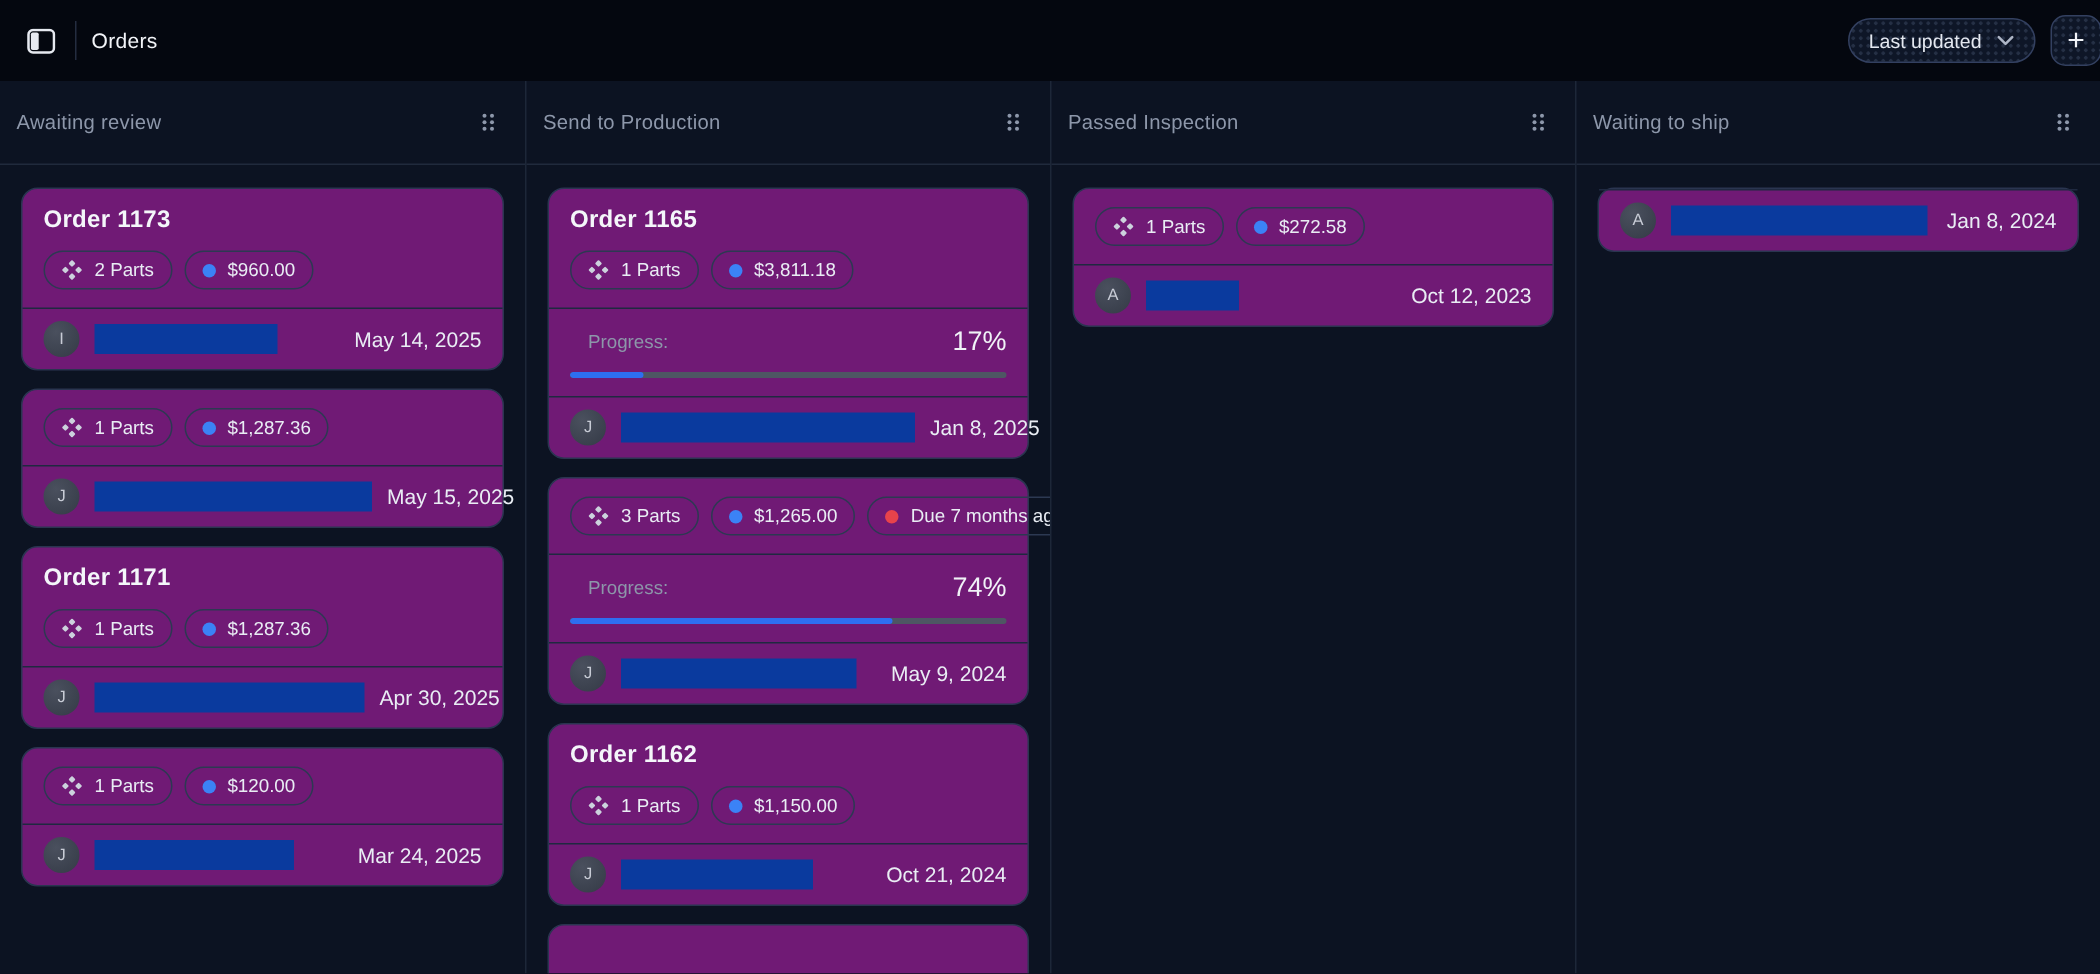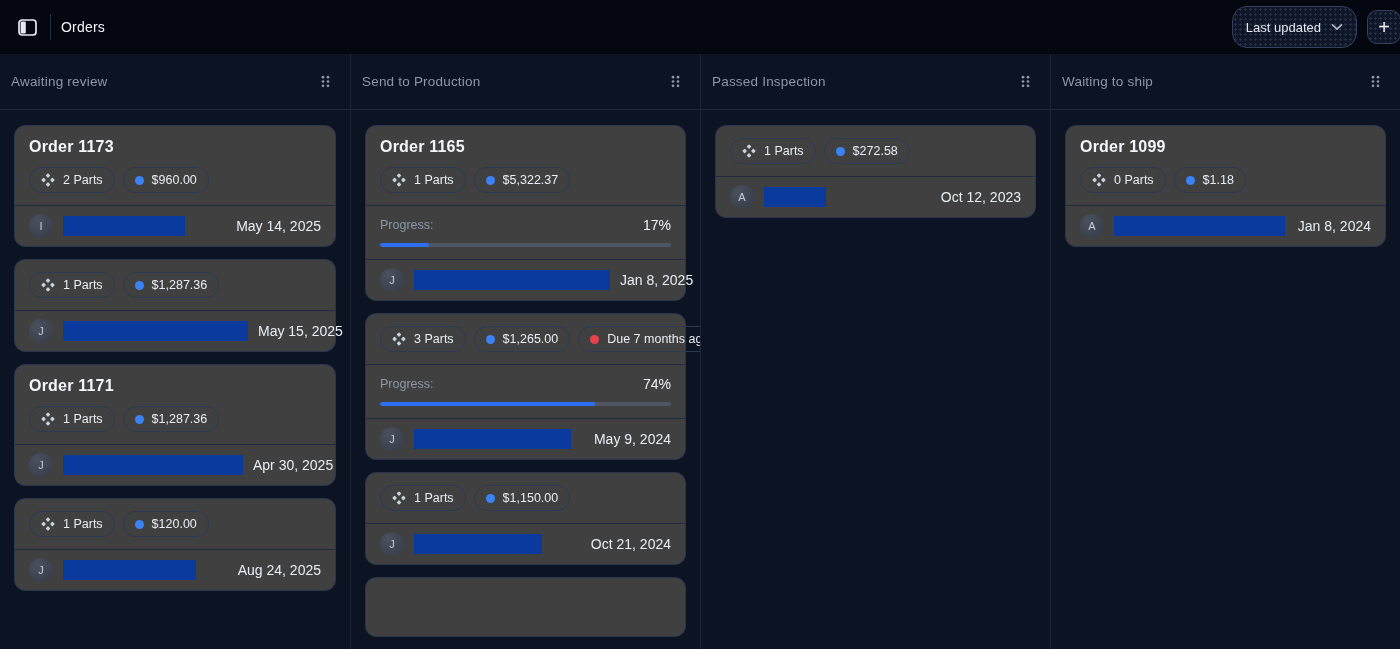--- a/index.html
+++ b/index.html
@@ -21,21 +21,21 @@
   }
   .topbar-divider { width:1px; height:26px; background:#242d40; margin:0 10px 0 8px; }
   .topbar-title { font-size:14px; font-weight:500; color:#f2f4f8; letter-spacing:.2px; }
   .topbar-right { margin-left:auto; display:flex; align-items:center; gap:10px; }
   .dotted {
     background-color:#0e1627;
     background-image:radial-gradient(circle, rgba(130,150,190,.20) 1px, transparent 1.3px);
     background-size:5px 5px;
   }
   .sort-btn {
-    height:42px; display:flex; align-items:center; gap:10px;
+    height:30px; display:flex; align-items:center; gap:10px;
     padding:0 13px; border:1px solid #334060; border-radius:15px;
     color:#e4e8f0; font-size:13px; cursor:pointer;
   }
   .add-btn {
     width:34px; height:34px; border:1px solid #334060; border-radius:10px;
     display:flex; align-items:center; justify-content:center;
     color:#f2f4f8; font-size:20px; font-weight:400; cursor:pointer;
     margin-right:-13px; flex:none;
   }
   
@@ -44,37 +44,37 @@
   .column + .column { border-left:1px solid #1d2738; }
   .column-header {
     height:56px; flex:none; display:flex; align-items:center;
     padding:0 16px 0 11px; border-bottom:1px solid #202a3c;
   }
   .column-title { font-size:13.5px; color:#8d97aa; letter-spacing:.2px; }
   .grip { margin-left:auto; display:flex; align-items:center; cursor:grab; background:none; border:none; padding:2px; }
   .column-body { padding:15px 14px 0 14px; overflow:hidden; flex:1; }
   
   .card {
-    background:#404040; border:1px solid #2a3550; border-radius:11px;
+    background:#701a75; border:1px solid #2a3550; border-radius:11px;
     margin-bottom:12px; cursor:pointer;
   }
   .card-top { padding:12px 14px; }
   .card-title { font-size:16px; font-weight:700; color:#f4f6fa; margin-bottom:11px; letter-spacing:.2px; }
   .badges { display:flex; gap:8px; }
   .badge {
     height:26px; display:inline-flex; align-items:center; gap:8px;
     border:1px solid #2c3952; border-radius:999px; padding:0 11px;
     font-size:12.5px; color:#e9edf4; white-space:nowrap;
   }
   .dot { width:9px; height:9px; border-radius:50%; flex:none; }
   .divider { border-top:1px solid #1f2940; }
   .progress-block { padding:11px 14px 12px; }
-  .progress-row { display:flex; align-items:center; }
+  .progress-row { display:flex; align-items:center;margin-left:12px; }
   .progress-label { font-size:12.5px; color:#8d97aa; }
-  .progress-pct { margin-left:auto; font-size:14px; color:#f0f2f7; }
+  .progress-pct { margin-left:auto; font-size:18px; color:#f0f2f7; }
   .progress-track { margin-top:10px; height:4px; border-radius:2px; background:#4e5663; overflow:hidden; }
   .progress-fill { height:100%; border-radius:2px; }
   .card-footer { padding:8px 14px; display:flex; align-items:center; gap:10px; }
   .avatar {
     width:24px; height:24px; border-radius:50%; flex:none;
     background:radial-gradient(circle at 35% 30%, #4a505e, #343a46);
     display:flex; align-items:center; justify-content:center;
     font-size:11px; color:#c8ccd6;
   }
   .name-bar { height:20px; flex:none; }
@@ -248,21 +248,21 @@
           <span>$120.00</span>
         </span>
 
       </div>
     </div>
 
     <div class="divider"></div>
     <div class="card-footer">
       <span class="avatar">J</span>
       <span class="name-bar" style="background: rgb(10, 58, 158); width: 133px;"></span>
-      <span class="card-date">Aug 24, 2025</span>
+      <span class="card-date">Mar 24, 2025</span>
     </div>
   </article>
 </div>
   </section>
 
   <section class="column">
     <div class="column-header">
       <span class="column-title">Send to Production</span>
       <button class="grip">
         <svg width="13" height="15" viewBox="0 0 13 15">
@@ -290,21 +290,21 @@
                 <rect x="0.9" y="5.3" width="3.4" height="3.4" rx="0.7" transform="rotate(45 2.6 7)"></rect>
                 <rect x="9.7" y="5.3" width="3.4" height="3.4" rx="0.7" transform="rotate(45 11.4 7)"></rect>
                 <rect x="5.3" y="9.7" width="3.4" height="3.4" rx="0.7" transform="rotate(45 7 11.4)"></rect>
               </g>
             </svg>
           </span>
           <span>1 Parts</span>
         </span>
         <span class="badge">
           <span class="dot" style="background:#3b82f6;"></span>
-          <span>$5,322.37</span>
+          <span>$3,811.18</span>
         </span>
 
       </div>
     </div>
     <div class="divider progress-divider"></div>
     <div class="progress-block">
       <div class="progress-row">
         <span class="progress-label">Progress:</span>
         <span class="progress-pct">17%</span>
       </div>
@@ -359,20 +359,21 @@
     <div class="divider"></div>
     <div class="card-footer">
       <span class="avatar">J</span>
       <span class="name-bar" style="background: rgb(10, 58, 158); width: 157px;"></span>
       <span class="card-date">May 9, 2024</span>
     </div>
   </article>
 
   <article class="card">
     <div class="card-top">
+      <div class="card-title">Order 1162</div>
       <div class="badges">
         <span class="badge">
           <span style="display:flex;">
             <svg width="14" height="14" viewBox="0 0 14 14">
               <g fill="#ccd2dd">
                 <rect x="5.3" y="0.9" width="3.4" height="3.4" rx="0.7" transform="rotate(45 7 2.6)"></rect>
                 <rect x="0.9" y="5.3" width="3.4" height="3.4" rx="0.7" transform="rotate(45 2.6 7)"></rect>
                 <rect x="9.7" y="5.3" width="3.4" height="3.4" rx="0.7" transform="rotate(45 11.4 7)"></rect>
                 <rect x="5.3" y="9.7" width="3.4" height="3.4" rx="0.7" transform="rotate(45 7 11.4)"></rect>
               </g>
@@ -461,43 +462,20 @@
             <circle cx="4" cy="7.5" r="1.35"></circle>
               <circle cx="9" cy="7.5" r="1.35"></circle>
             <circle cx="4" cy="11.8" r="1.35"></circle>
               <circle cx="9" cy="11.8" r="1.35"></circle>
           </g>
         </svg>
       </button>
     </div>
     <div class="column-body">
   <article class="card">
-    <div class="card-top">
-      <div class="card-title">Order 1099</div>
-      <div class="badges">
-        <span class="badge">
-          <span style="display:flex;">
-            <svg width="14" height="14" viewBox="0 0 14 14">
-              <g fill="#ccd2dd">
-                <rect x="5.3" y="0.9" width="3.4" height="3.4" rx="0.7" transform="rotate(45 7 2.6)"></rect>
-                <rect x="0.9" y="5.3" width="3.4" height="3.4" rx="0.7" transform="rotate(45 2.6 7)"></rect>
-                <rect x="9.7" y="5.3" width="3.4" height="3.4" rx="0.7" transform="rotate(45 11.4 7)"></rect>
-                <rect x="5.3" y="9.7" width="3.4" height="3.4" rx="0.7" transform="rotate(45 7 11.4)"></rect>
-              </g>
-            </svg>
-          </span>
-          <span>0 Parts</span>
-        </span>
-        <span class="badge">
-          <span class="dot" style="background:#3b82f6;"></span>
-          <span>$1.18</span>
-        </span>
-
-      </div>
-    </div>
 
     <div class="divider"></div>
     <div class="card-footer">
       <span class="avatar">A</span>
       <span class="name-bar" style="background: rgb(10, 58, 158); width: 171px;"></span>
       <span class="card-date">Jan 8, 2024</span>
     </div>
   </article>
 </div>
   </section>

